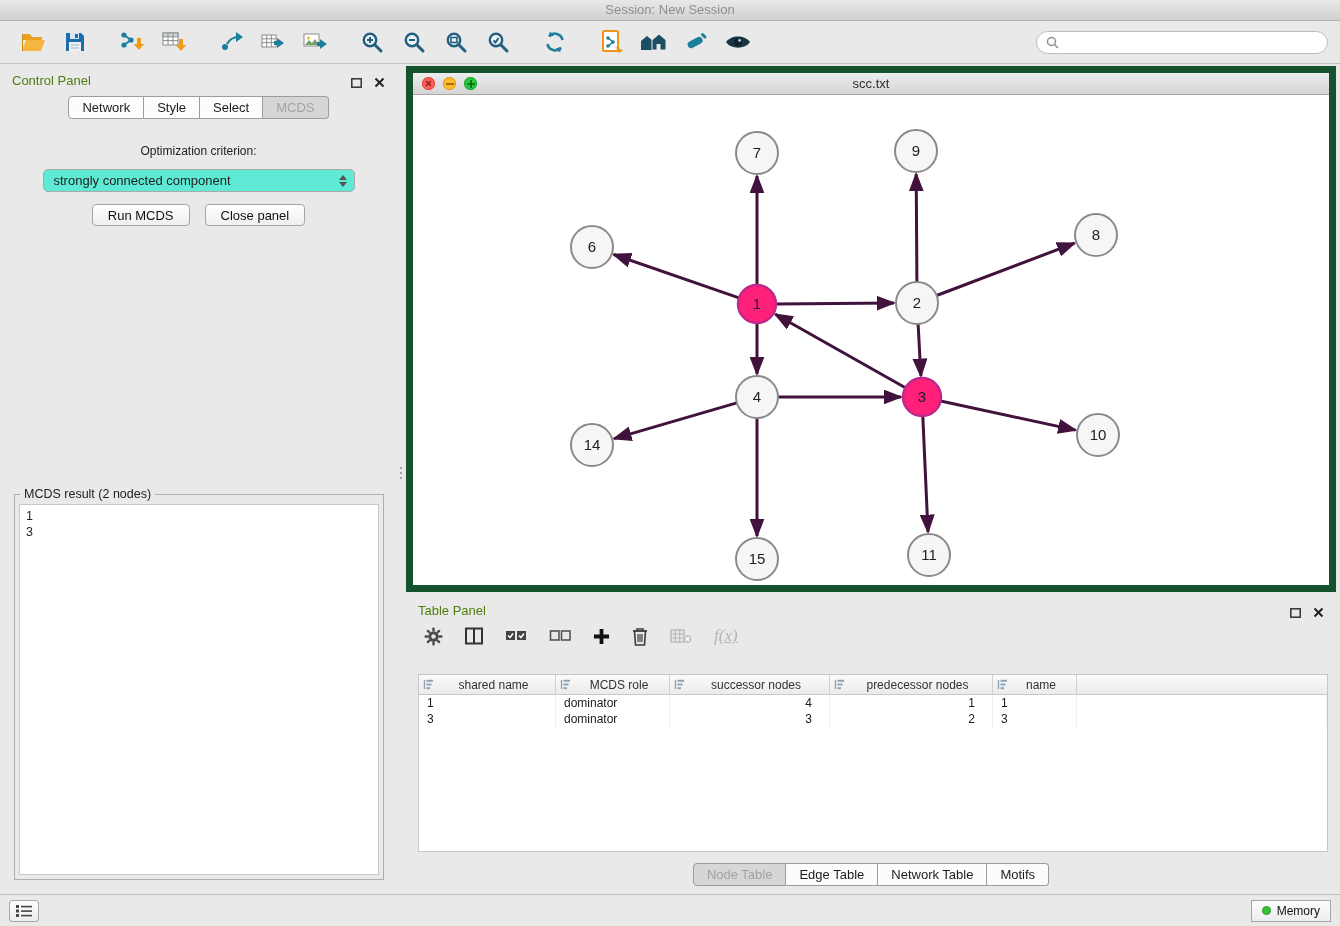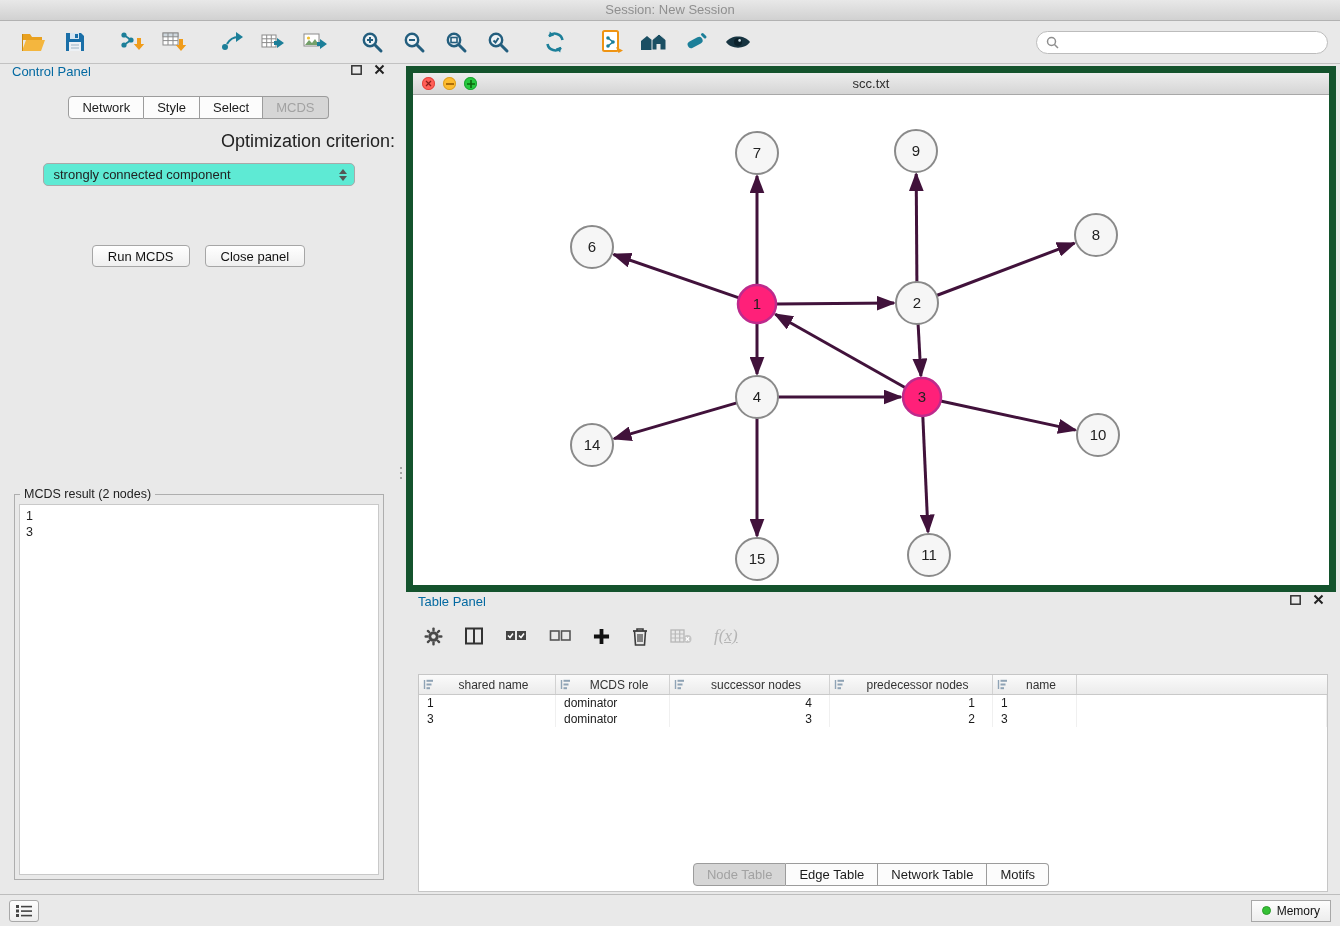--- a/index.html
+++ b/index.html
@@ -20,40 +20,40 @@
   .tb-group.first { margin-left:2px; }
   .tb-btn { width:42px; height:36px; display:flex; align-items:center; justify-content:center;
     background:none; border:none; padding:0; cursor:default; }
   .search-box { margin-left:auto; margin-right:2px; width:292px; height:23px; background:#fff;
     border:1px solid #bcbcbc; border-radius:12px; display:flex; align-items:center; padding:0 9px; gap:5px; }
   .search-box input { border:none; outline:none; flex:1; font-size:12px; background:transparent;
     font-family:"Liberation Sans",sans-serif; }
 
   
   .control-panel { position:absolute; left:2px; top:64px; width:393px; height:830px; }
-  .panel-header { height:24px; display:flex; align-items:flex-start; padding:0 10px; font-size:13px; color:#0369a1; }
+  .panel-header { height:24px; display:flex; align-items:flex-end; padding:0 10px; font-size:13px; color:#4d7c0f; }
   .panel-winbtns { margin-left:auto; display:flex; gap:12px; align-items:center; }
   .winbtn { background:none; border:none; padding:0; display:flex; align-items:center; }
   .cp-tabs { display:flex; justify-content:center; margin-top:8px; }
   .seg-tab { font-size:13px; padding:3px 13px; background:#fcfcfc; border:1px solid #9c9c9c;
     border-left:none; color:#1c1c1c; cursor:default; }
   .seg-tab:first-child { border-left:1px solid #9c9c9c; border-radius:4px 0 0 4px; }
   .seg-tab:last-child { border-radius:0 4px 4px 0; }
   .seg-tab.active { background:#d6d6d6; color:#a2a2a2; }
-  .cp-opt-label { text-align:right; margin-top:12px; font-size:18px; }
+  .cp-opt-label { text-align:center; margin-top:25px; font-size:12px; }
   .cp-select { margin:11px auto 12px; width:312px; height:23px; background:#5eead4; border:1px solid #a9a9a9;
     border-radius:5px; display:flex; align-items:center; padding:0 7px 0 10px; font-size:13px; }
   .stepper { margin-left:auto; display:flex; flex-direction:column; gap:2px; }
   .stepper .up { width:0; height:0; border-left:4px solid transparent; border-right:4px solid transparent;
     border-bottom:5px solid #555; }
   .stepper .down { width:0; height:0; border-left:4px solid transparent; border-right:4px solid transparent;
     border-top:5px solid #555; }
   .cp-buttons { display:flex; justify-content:center; gap:15px; margin-top:12px; }
   .btn { height:22px; padding:0 15px; font-size:13px; background:linear-gradient(#ffffff,#efefef);
-    border:1px solid #a6a6a6; border-radius:4px; color:#111;margin-top:47px; }
+    border:1px solid #a6a6a6; border-radius:4px; color:#111; }
   .result-group { position:absolute; left:12px; right:11px; top:430px; bottom:14px; border:1px solid #aeaeae; }
   .result-legend { position:absolute; top:-8px; left:5px; background:#e9e9e9; padding:0 4px; font-size:12.5px; }
   .result-area { position:absolute; left:4px; right:4px; top:9px; bottom:4px; background:#fff;
     border:1px solid #c9c9c9; font-size:12.5px; line-height:16px; padding:3px 6px; overflow:auto; }
 
   
   .v-splitter { position:absolute; left:395px; top:64px; width:11px; height:830px; }
   .v-splitter .dot { width:2px; height:2px; border-radius:50%; background:#8f8f8f; margin:3px auto; }
   .splitter-dots { position:absolute; top:400px; left:0; right:0; }
 
@@ -72,21 +72,21 @@
   .edge { stroke:#41123b; stroke-width:3; }
   .node { fill:#f6f6f6; stroke:#8a8a8a; stroke-width:2; }
   .node.selected { fill:#ff2079; stroke:#bd2a8c; stroke-width:2.5; }
   .node-label { font-family:"Liberation Sans",sans-serif; font-size:15px; fill:#222; text-anchor:middle; }
 
   
   .table-panel { position:absolute; left:406px; top:594px; width:930px; height:300px; }
   .tp-toolbar { height:34px; display:flex; align-items:center; gap:22px; padding:2px 0 0 18px; }
   .tp-tool { background:none; border:none; padding:0; display:flex; align-items:center; }
   .fx-label { font-family:"Liberation Serif",serif; font-style:italic; font-size:17px; color:#b5b5b5;text-decoration:underline; }
-  .tp-table { position:absolute; left:12px; right:8px; top:80px; height:218px; background:#fff;
+  .tp-table { position:absolute; left:12px; right:8px; top:80px; height:178px; background:#fff;
     border:1px solid #c6c6c6; font-size:12px; overflow:hidden; }
   .t-head, .t-row { display:grid; grid-template-columns:137px 114px 160px 163px 84px 1fr; }
   .t-head { height:20px; border-bottom:1px solid #c9c9c9; background:linear-gradient(#fbfbfb,#ebebeb); }
   .th { display:flex; align-items:center; padding:0 4px; border-right:1px solid #d2d2d2; gap:2px; }
   .th:last-child { border-right:none; }
   .th span { flex:1; text-align:center; font-size:12px; color:#333; }
   .t-row { height:16px; line-height:16px; }
   .td { padding:0 8px; border-right:1px solid #f0f0f0; color:#1a1a1a; }
   .td.num { text-align:right; padding-right:17px; }
   .tp-tabs { position:absolute; bottom:8px; left:0; right:0; display:flex; justify-content:center; }

